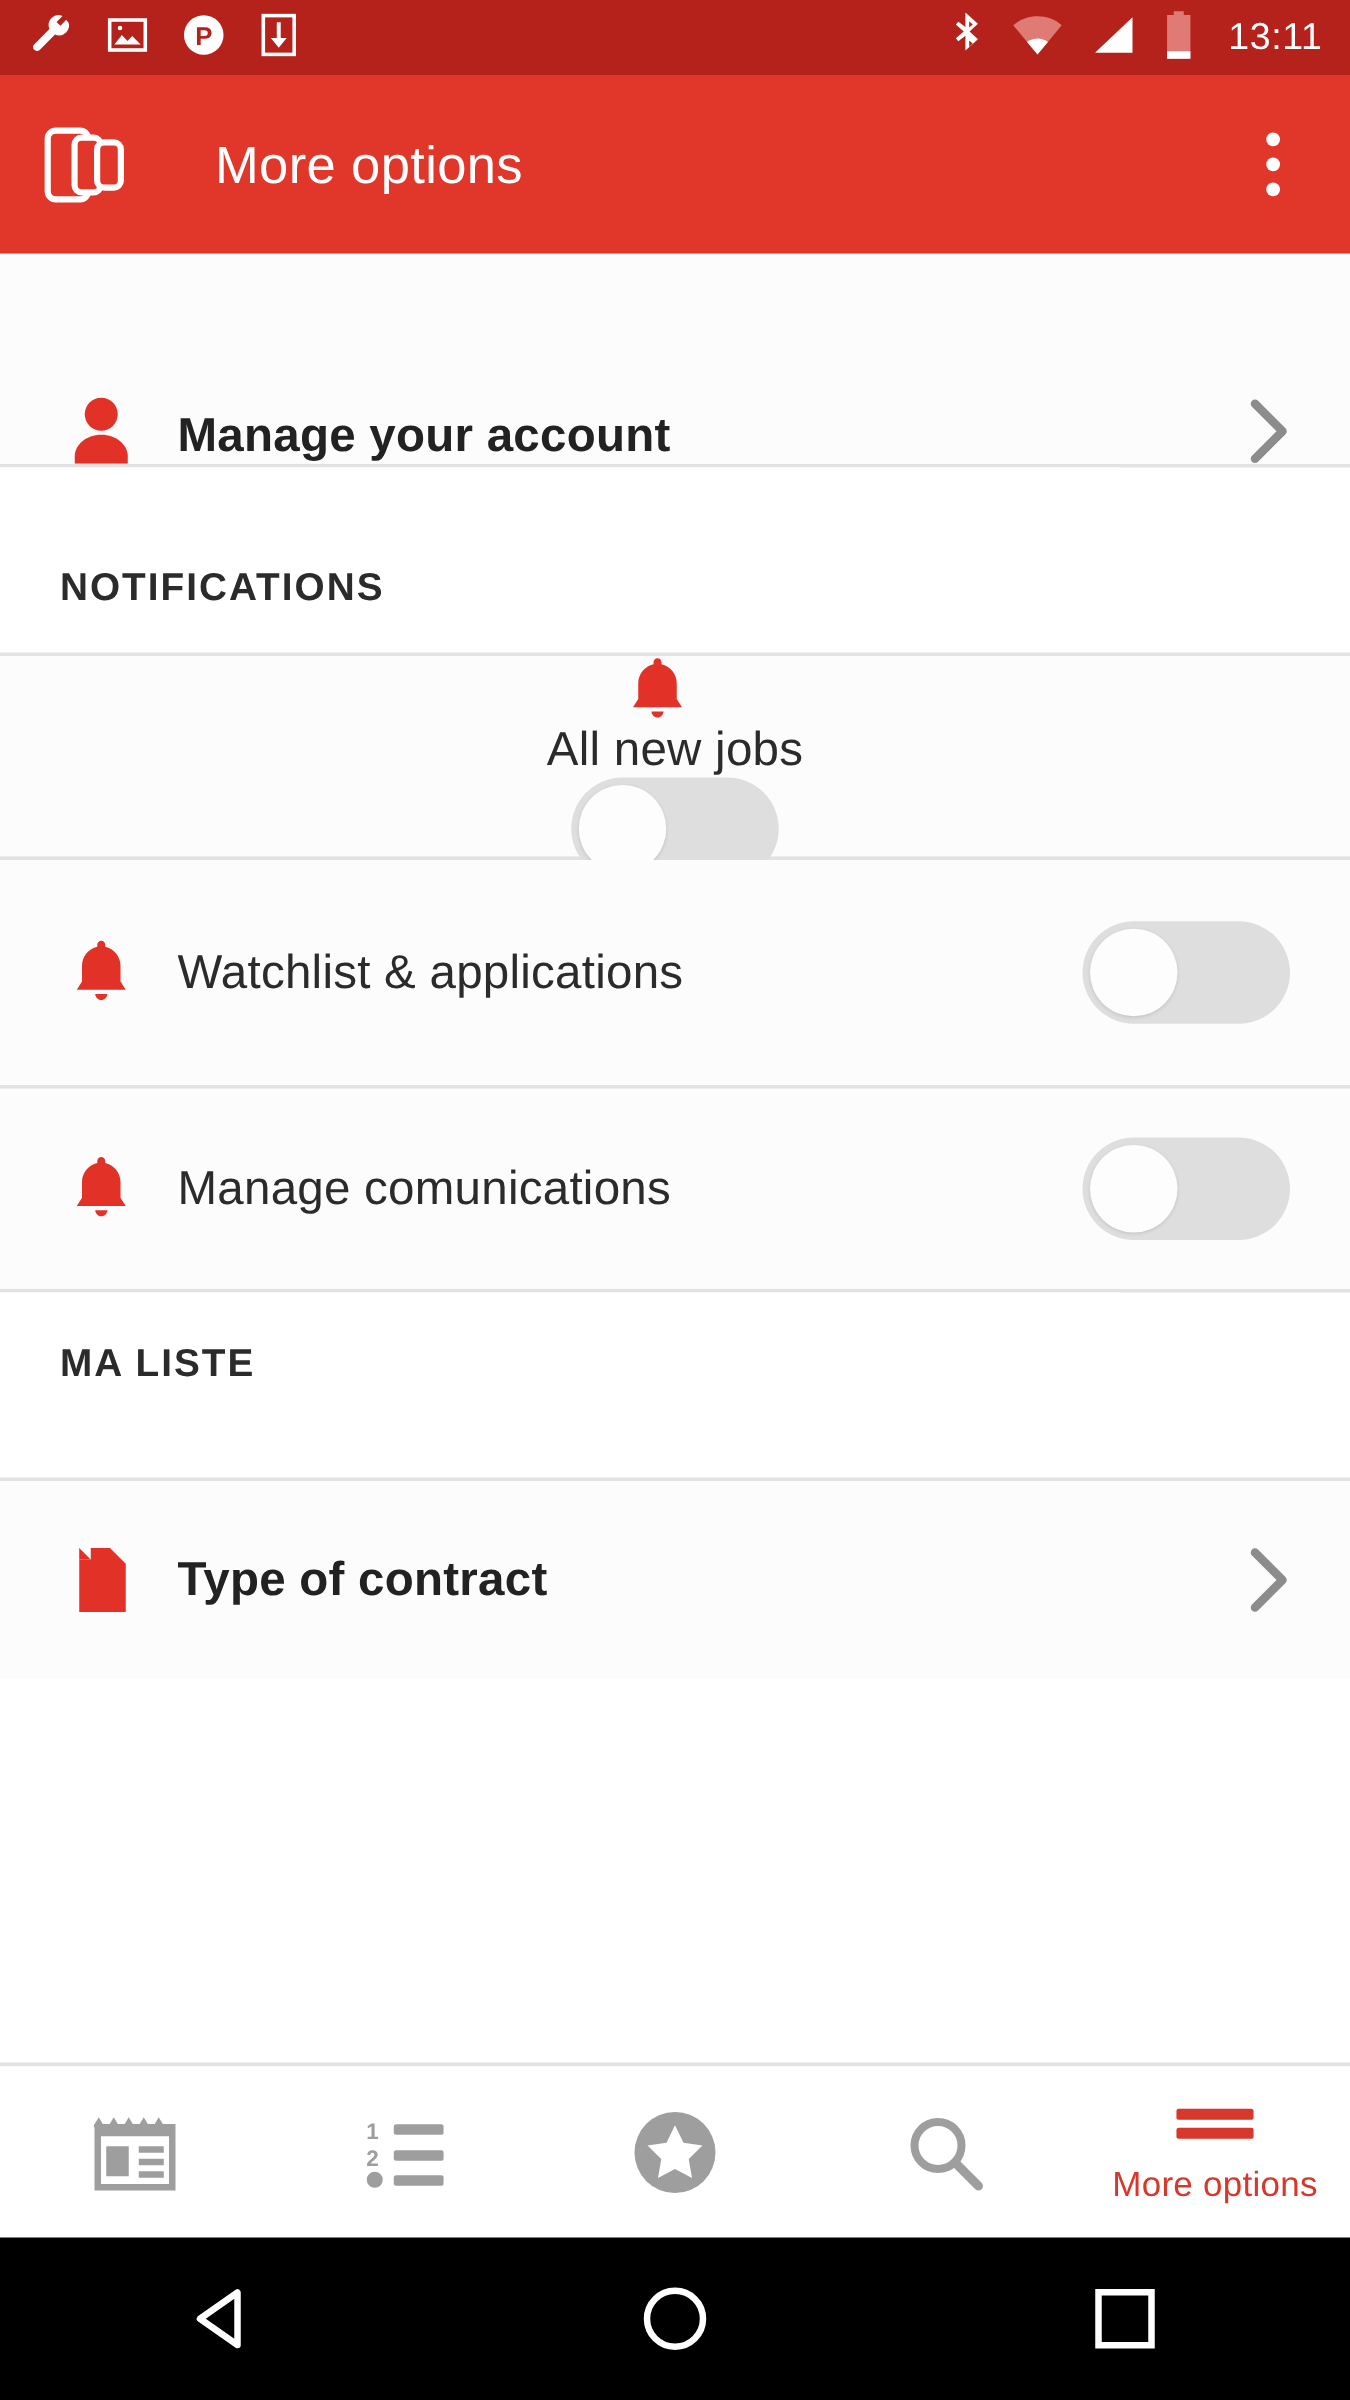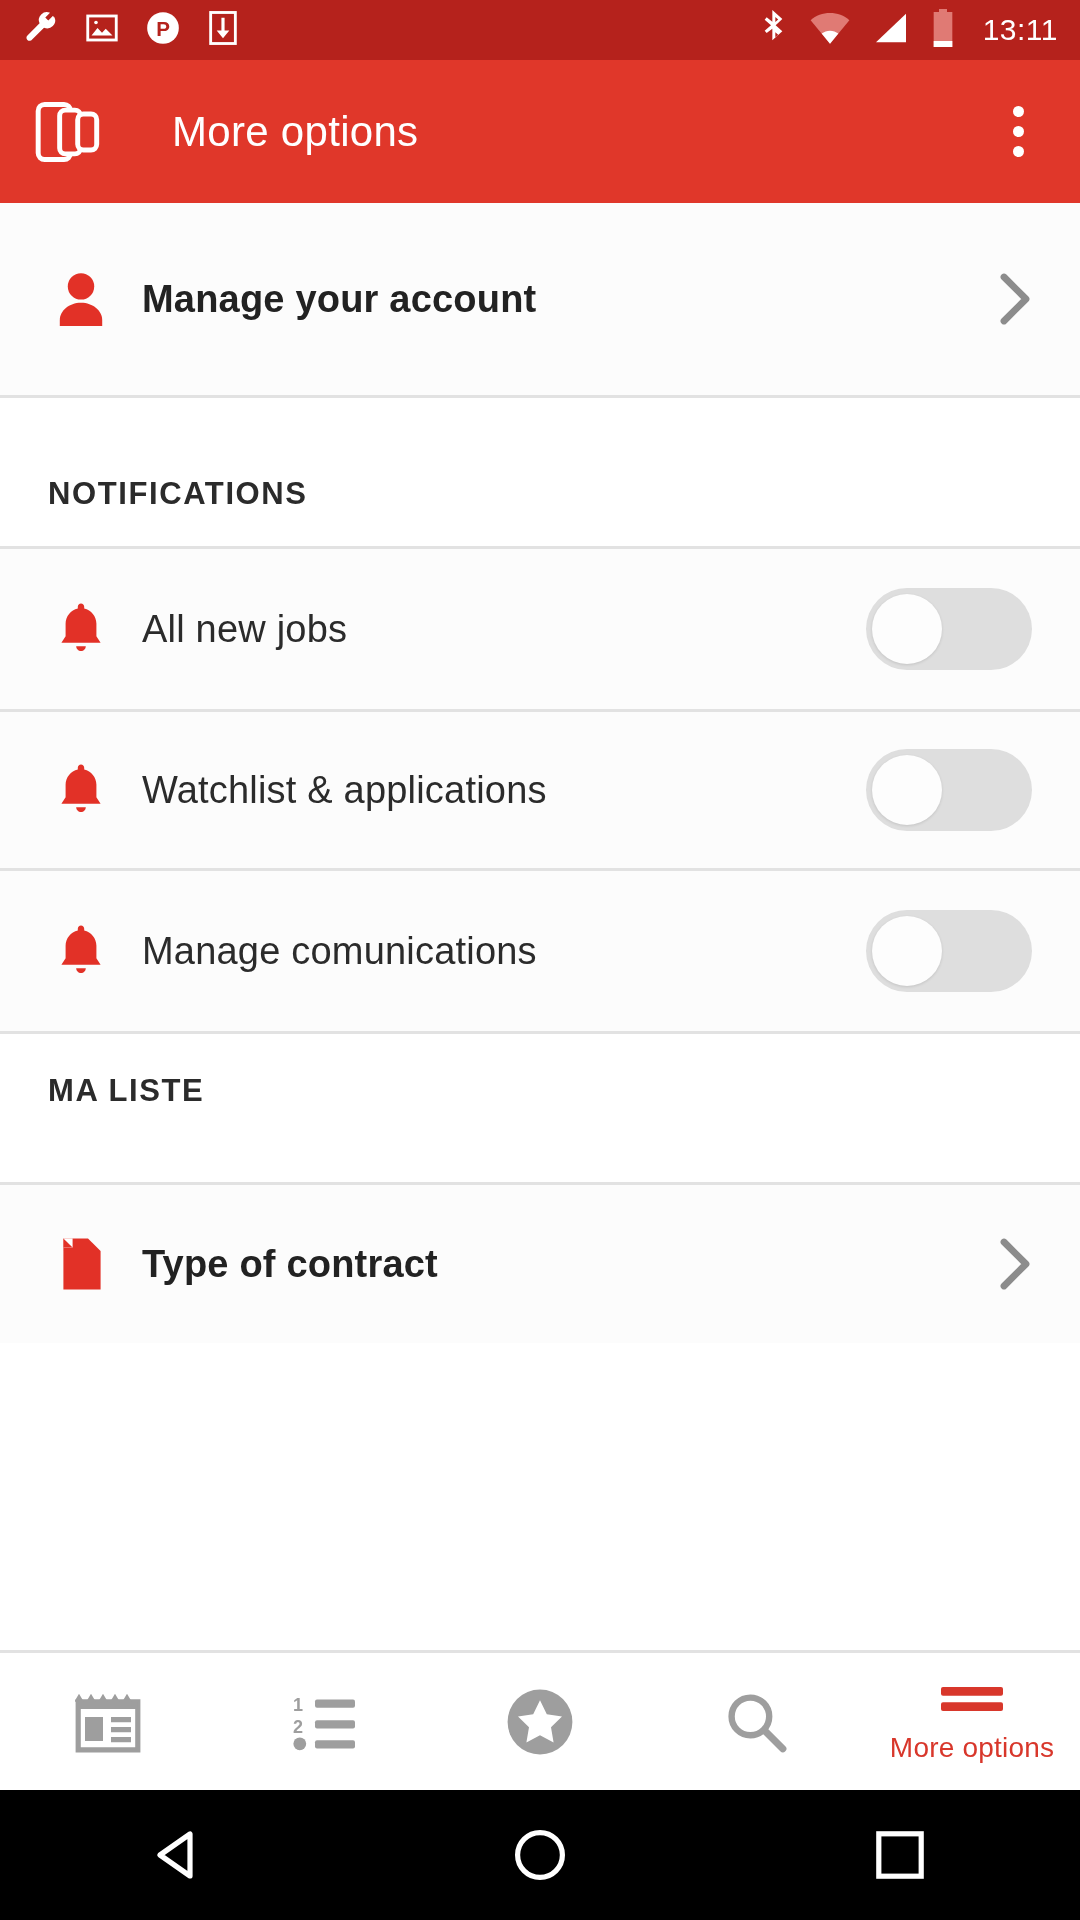--- a/index.html
+++ b/index.html
@@ -192,21 +192,21 @@
   <span class="app-title">More options</span>
   <span class="overflow-menu">
     <span></span>
       <span></span>
       <span></span>
   </span>
 </div>
 
 <div class="content">
 
-  <div class="row" style="height:192px;">
+  <div class="row" style="height:168px;align-items:flex-end;">
     <span class="row-icon">
       <svg width="52" height="54" viewBox="0 0 26 27">
         <circle cx="13" cy="7.2" r="6.6" fill="#E23127"></circle>
         <path d="M13 15.4c-6 0-10.6 4-10.6 8.6v3h21.2v-3c0-4.6-4.6-8.6-10.6-8.6z" fill="#E23127"></path>
       </svg>
     </span>
     <span class="row-label bold">Manage your account</span>
     <span class="chevron">
       <svg width="34" height="52" viewBox="0 0 17 26">
           <path d="M3 2l11 11L3 24" fill="none" stroke="#8C8C8C" stroke-width="3.4" stroke-linecap="round" stroke-linejoin="round"></path>
@@ -215,36 +215,36 @@
   </div>
 
   <div class="divider"></div>
 
   <div class="section-header" style="height:148px; align-items:flex-end; padding-bottom:34px;">
     <span class="section-title">NOTIFICATIONS</span>
   </div>
 
   <div class="divider"></div>
 
-  <div class="row" style="height:160px;">
+  <div class="row" style="height:160px;flex-direction:column;">
     <span class="row-icon">
       <svg width="48" height="54" viewBox="0 0 24 27">
         <path d="M12 0.8c-.9 0-1.6.7-1.6 1.6v.8C6.9 4 4.3 7.1 4.3 10.8v6.3L2.2 20.4h19.6l-2.1-3.3v-6.3c0-3.7-2.6-6.8-6.1-7.6v-.8c0-.9-.7-1.6-1.6-1.6z" fill="#E23127"></path>
         <path d="M9.6 22.1c0 1.3 1.1 2.4 2.4 2.4s2.4-1.1 2.4-2.4H9.6z" fill="#E23127"></path>
       </svg>
     </span>
     <span class="row-label">All new jobs</span>
     <span class="toggle">
         <span class="knob"></span>
       </span>
   </div>
 
   <div class="divider"></div>
 
-  <div class="row" style="height:156px;">
+  <div class="row" style="height:180px;">
     <span class="row-icon">
       <svg width="48" height="54" viewBox="0 0 24 27">
         <path d="M12 0.8c-.9 0-1.6.7-1.6 1.6v.8C6.9 4 4.3 7.1 4.3 10.8v6.3L2.2 20.4h19.6l-2.1-3.3v-6.3c0-3.7-2.6-6.8-6.1-7.6v-.8c0-.9-.7-1.6-1.6-1.6z" fill="#E23127"></path>
         <path d="M9.6 22.1c0 1.3 1.1 2.4 2.4 2.4s2.4-1.1 2.4-2.4H9.6z" fill="#E23127"></path>
       </svg>
     </span>
     <span class="row-label">Watchlist &amp; applications</span>
     <span class="toggle">
         <span class="knob"></span>
       </span>

